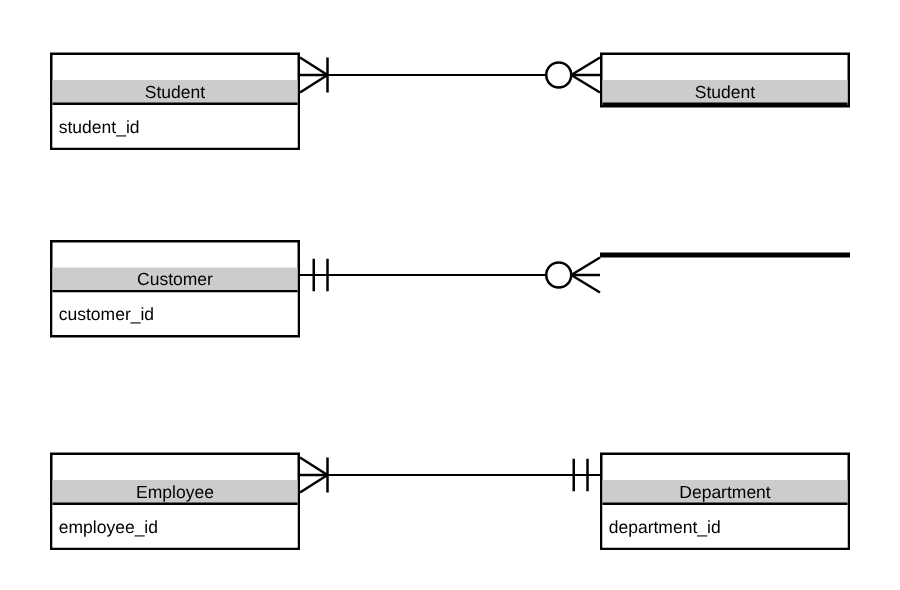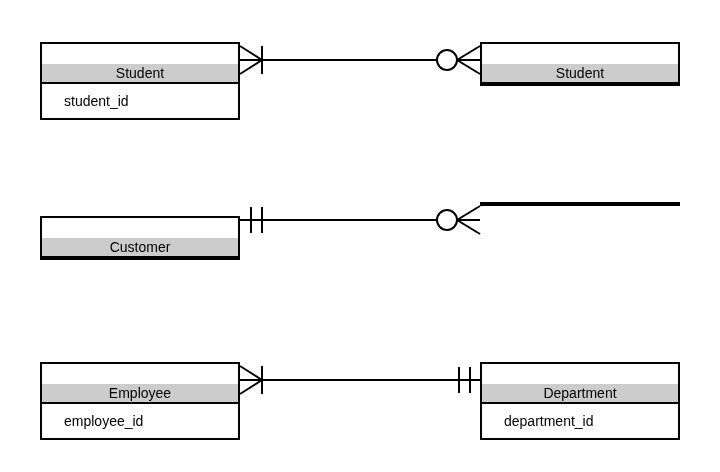--- a/index.html
+++ b/index.html
@@ -41,21 +41,21 @@
     color: #000000;
     line-height: 1;
     margin-top: 20px;
   }
   .entity-body {
     height: 34px;
     background: #ffffff;
     box-sizing: border-box;
     display: flex;
     align-items: center;
-    padding-left: 22px;
+    padding-left: 5px;
     font-size: 14px;
     color: #000000;
     line-height: 1;
   }
   .rel-svg {
     position: absolute;
     overflow: visible;
   }
   .rel-line {
     stroke: #000000;
@@ -107,23 +107,26 @@
     </g>
 
     <g>
       <circle class="rel-circle" cx="209" cy="22" r="10"></circle>
       <line class="rel-stroke" x1="219" y1="22" x2="242" y2="8"></line>
       <line class="rel-stroke" x1="219" y1="22" x2="242" y2="36"></line>
       <line class="rel-stroke" x1="219" y1="22" x2="242" y2="22"></line>
     </g>
   </svg>
 
-  <div class="entity" style="left:40px; top:216px;">
+  <div class="entity" style="left:40px; top:192px;">
     <div class="entity-header">
       <span>Customer</span>
+    </div>
+    <div class="entity-body">
+      <span>customer_id</span>
     </div>
   </div>
 
   <div class="entity" style="left:480px; top:202px;">
   </div>
 
   <svg class="rel-svg" style="left:238px; top:198px; width:244px; height:44px;" viewBox="0 0 244 44">
     <line class="rel-line" x1="2" y1="22" x2="220" y2="22"></line>
 
     <g>

